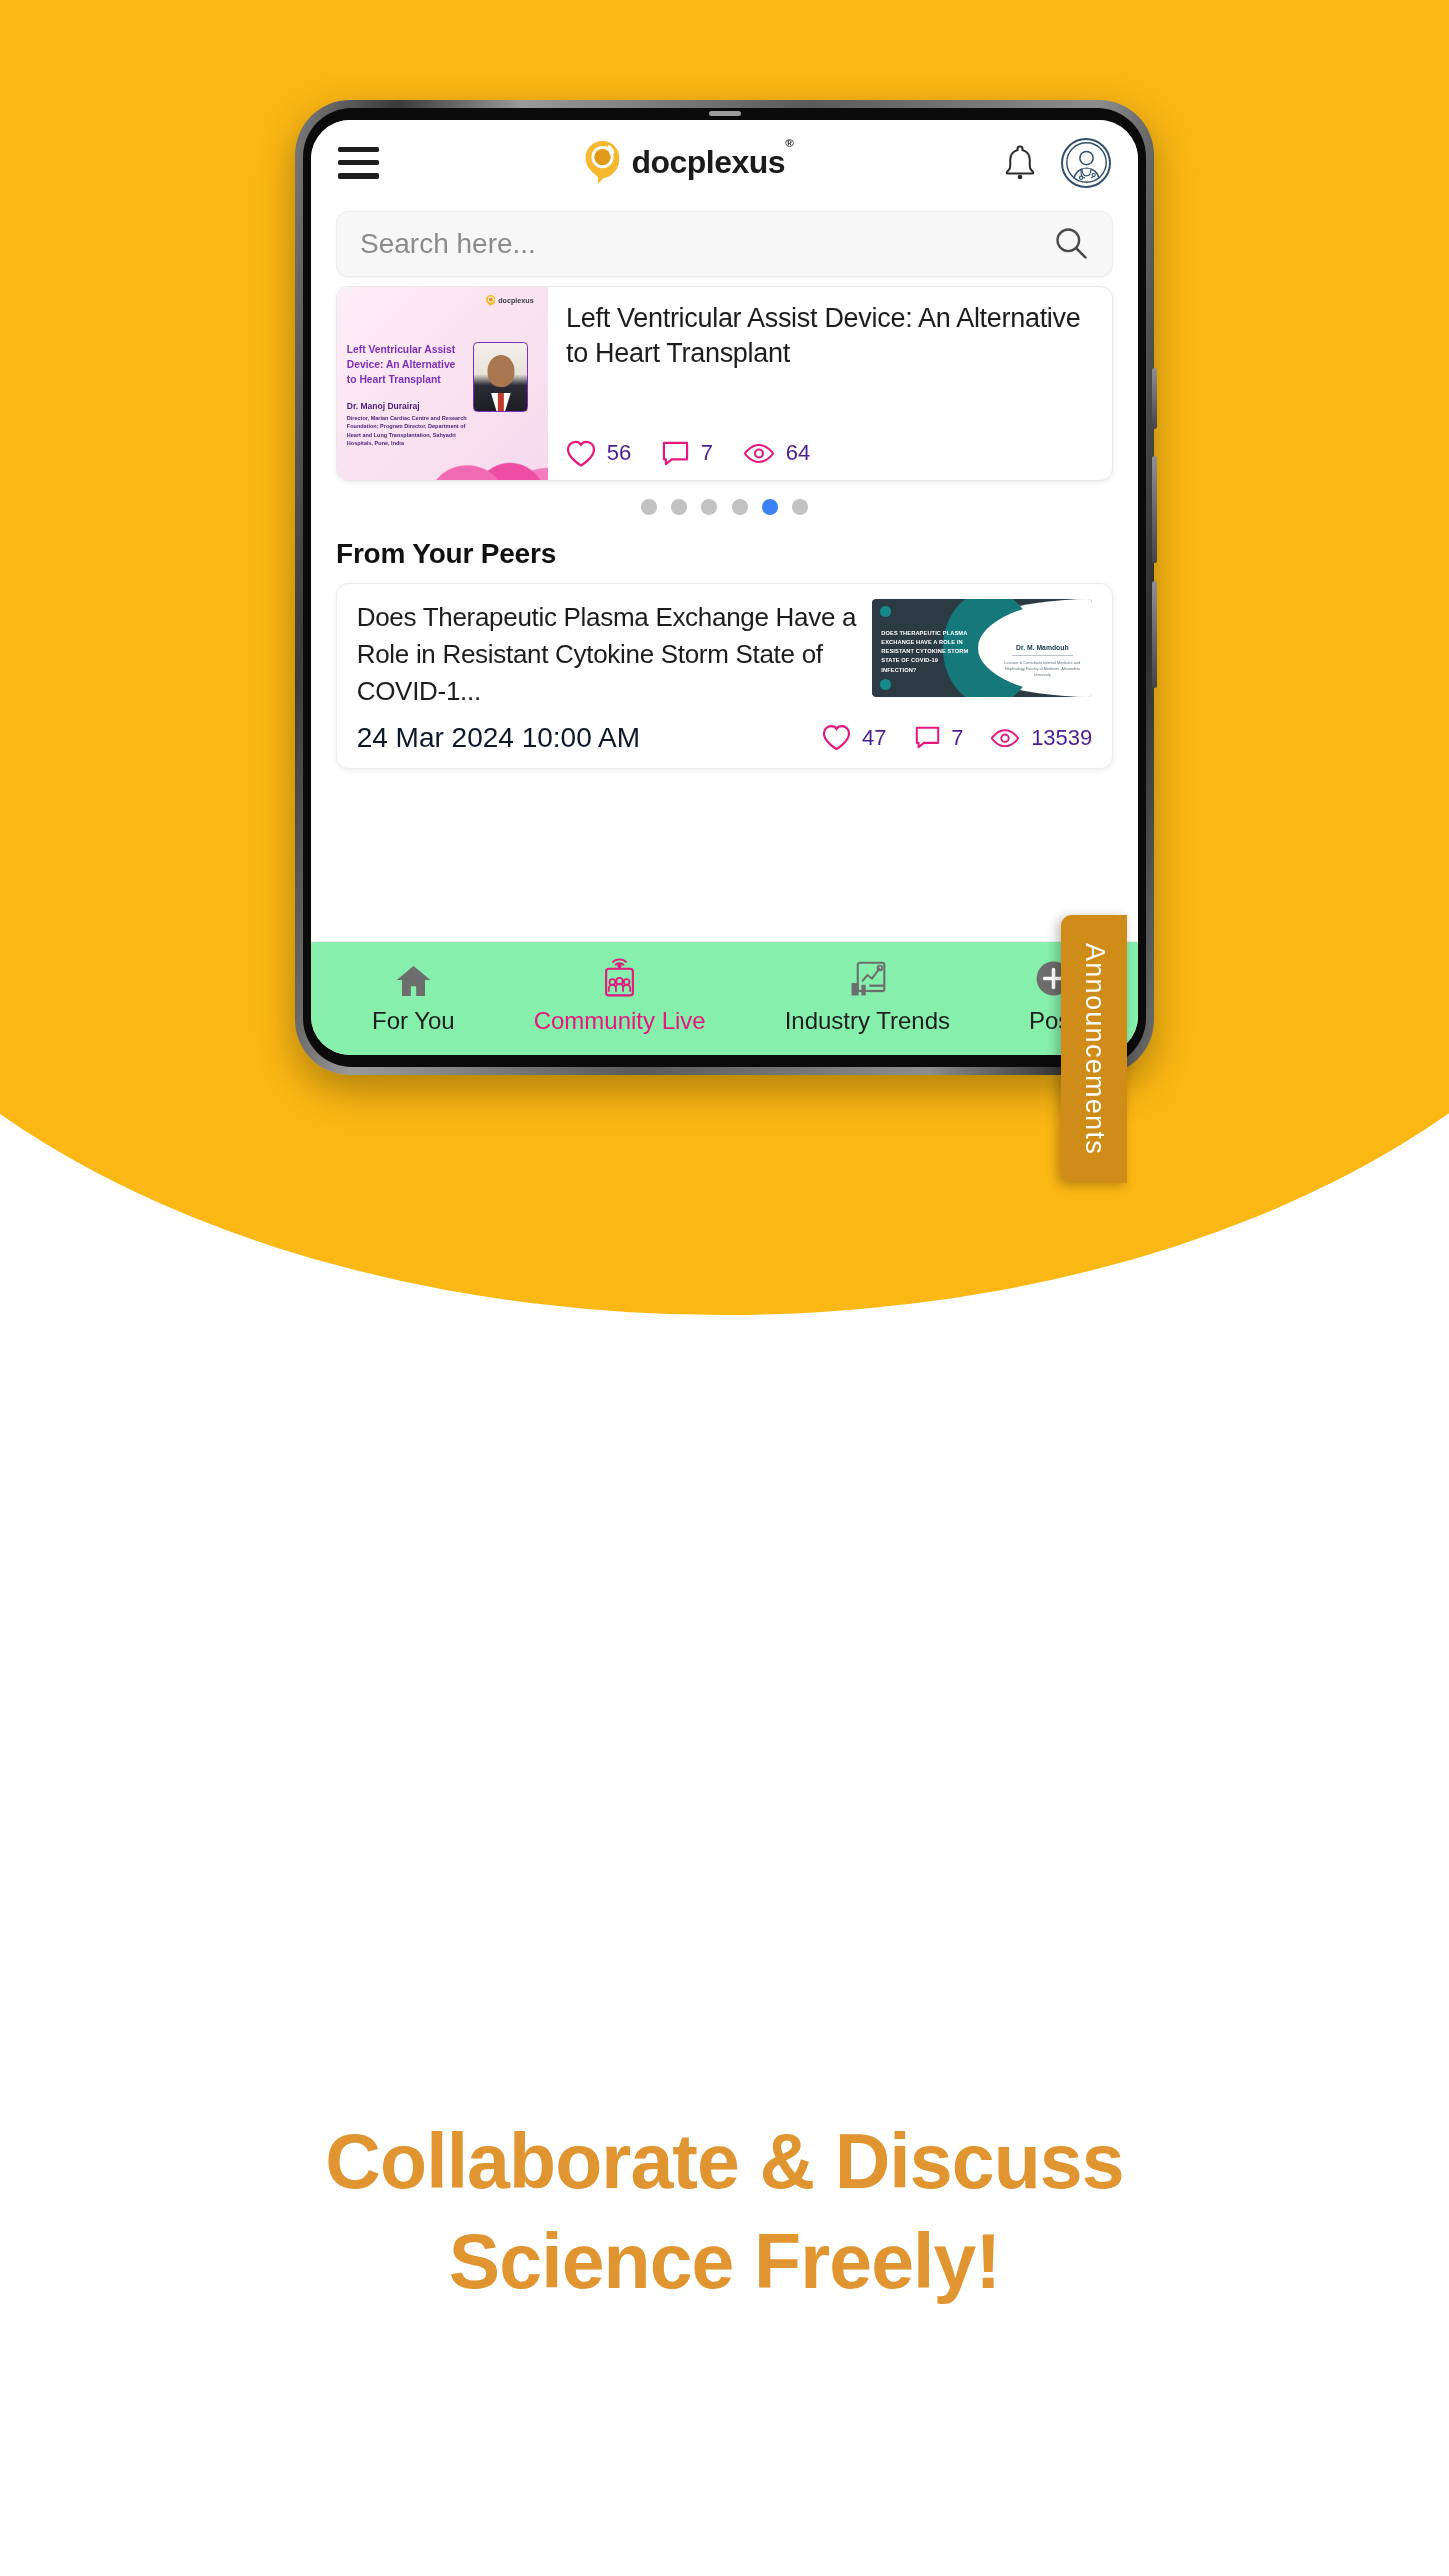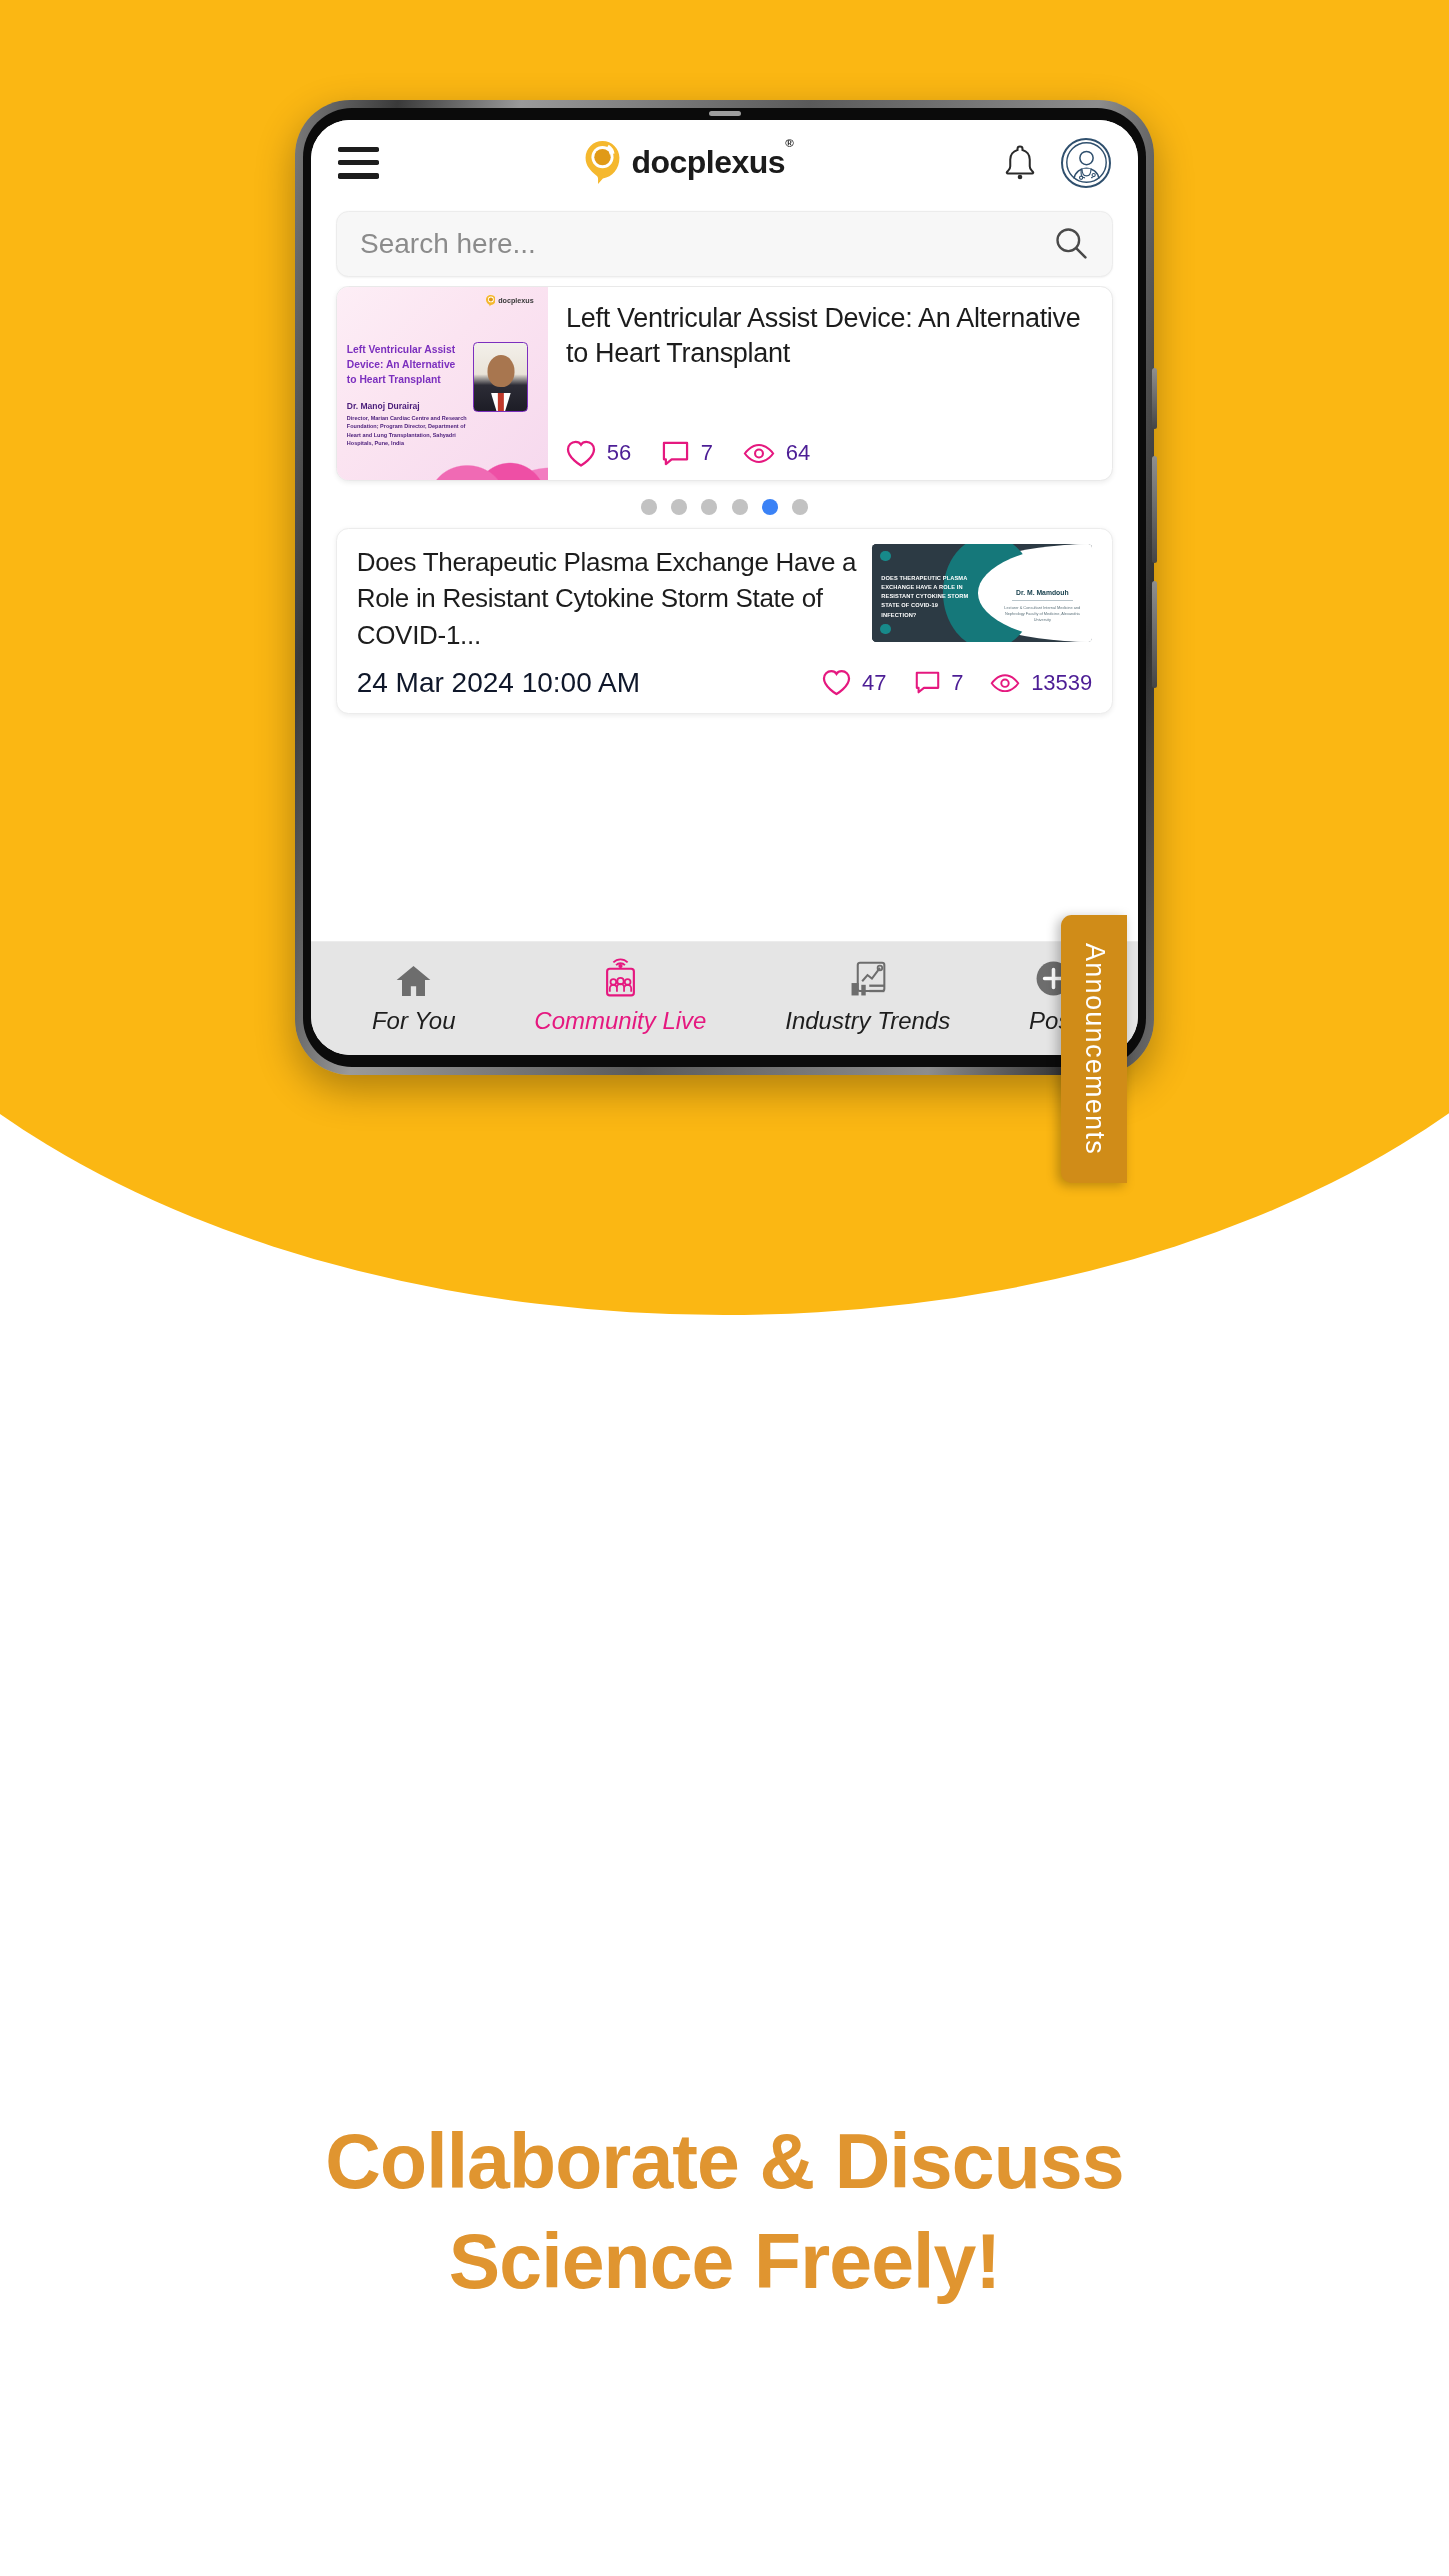--- a/index.html
+++ b/index.html
@@ -257,25 +257,24 @@
     display:flex; align-items:center; justify-content:center;
     z-index:40; cursor:pointer;
   }
   .announce span{
     writing-mode:vertical-rl;
     font-size:27px; color:#fff; font-weight:400; letter-spacing:1.3px;
   }
 
   
   .bottom-nav{
-    flex:0 0 auto; height:114px; background:#e5e5e5;
+    flex:0 0 auto; height:114px; background:#86efac;
     border-top:0.9px solid #ececec;
     display:flex; align-items:center; justify-content:space-around;
     padding:0 21.5px 9px;
-    font-style:italic;
   }
   .nav-item{ display:flex; flex-direction:column; align-items:center; gap:8px; cursor:pointer; }
   .nav-item .lbl{ font-size:24px; color:#1e1e1e; }
   .nav-item.active .lbl{ color:#e5187f; }
   .nav-ico{ height:45px; display:flex; align-items:flex-end; }
 
   
   .tagline{
     position:absolute; left:0; right:0; top:2111px;
     text-align:center; z-index:3;
@@ -405,20 +404,21 @@
 
       <div class="dots">
         <span class="dot"></span>
         <span class="dot"></span>
         <span class="dot"></span>
         <span class="dot"></span>
         <span class="dot active"></span>
         <span class="dot"></span>
       </div>
 
+      <div class="section-title">From Your Peers</div>
 
       <div class="peer-card">
         <div class="pc-top">
           <div class="pc-title">Does Therapeutic Plasma Exchange Have a Role in Resistant Cytokine Storm State of COVID-1...</div>
           <div class="pc-thumb">
             <div class="art-plasma">
               <div class="swoosh"></div>
                 <div class="teal"></div>
                 <div class="white2"></div>
               <div class="d1"></div>

